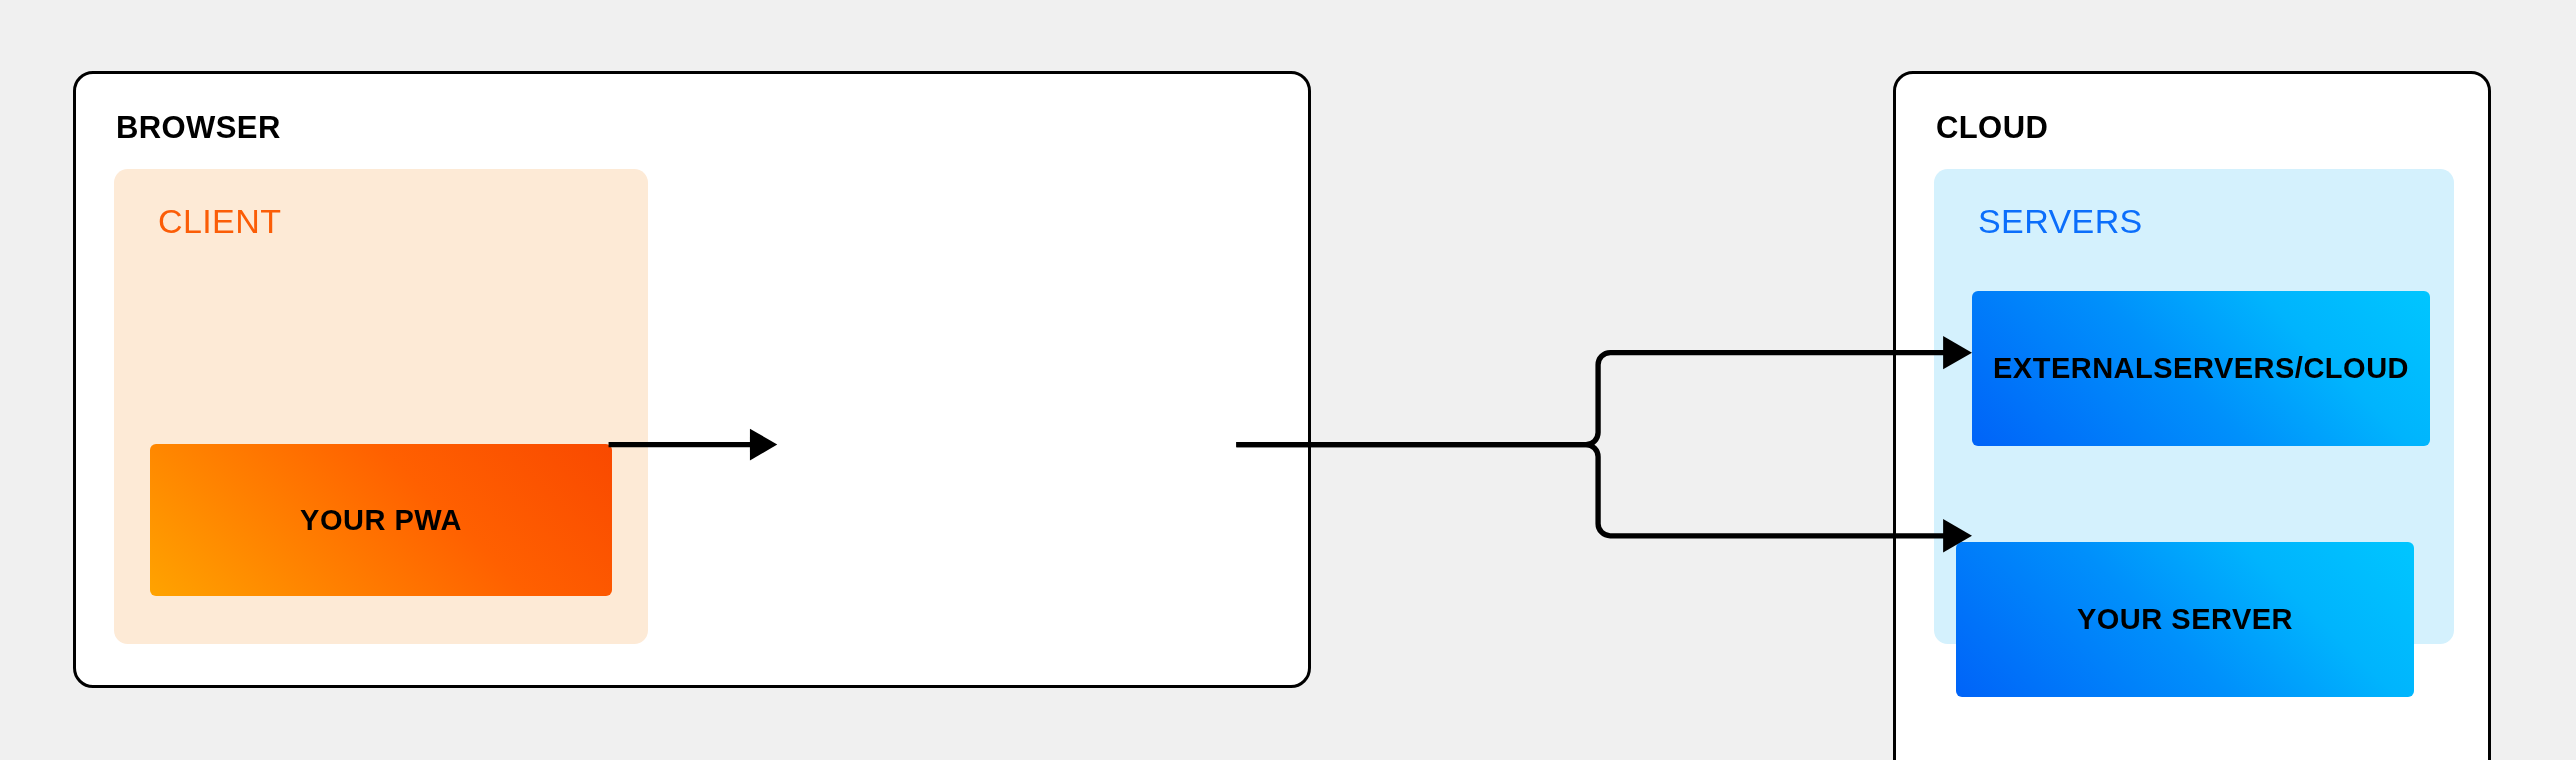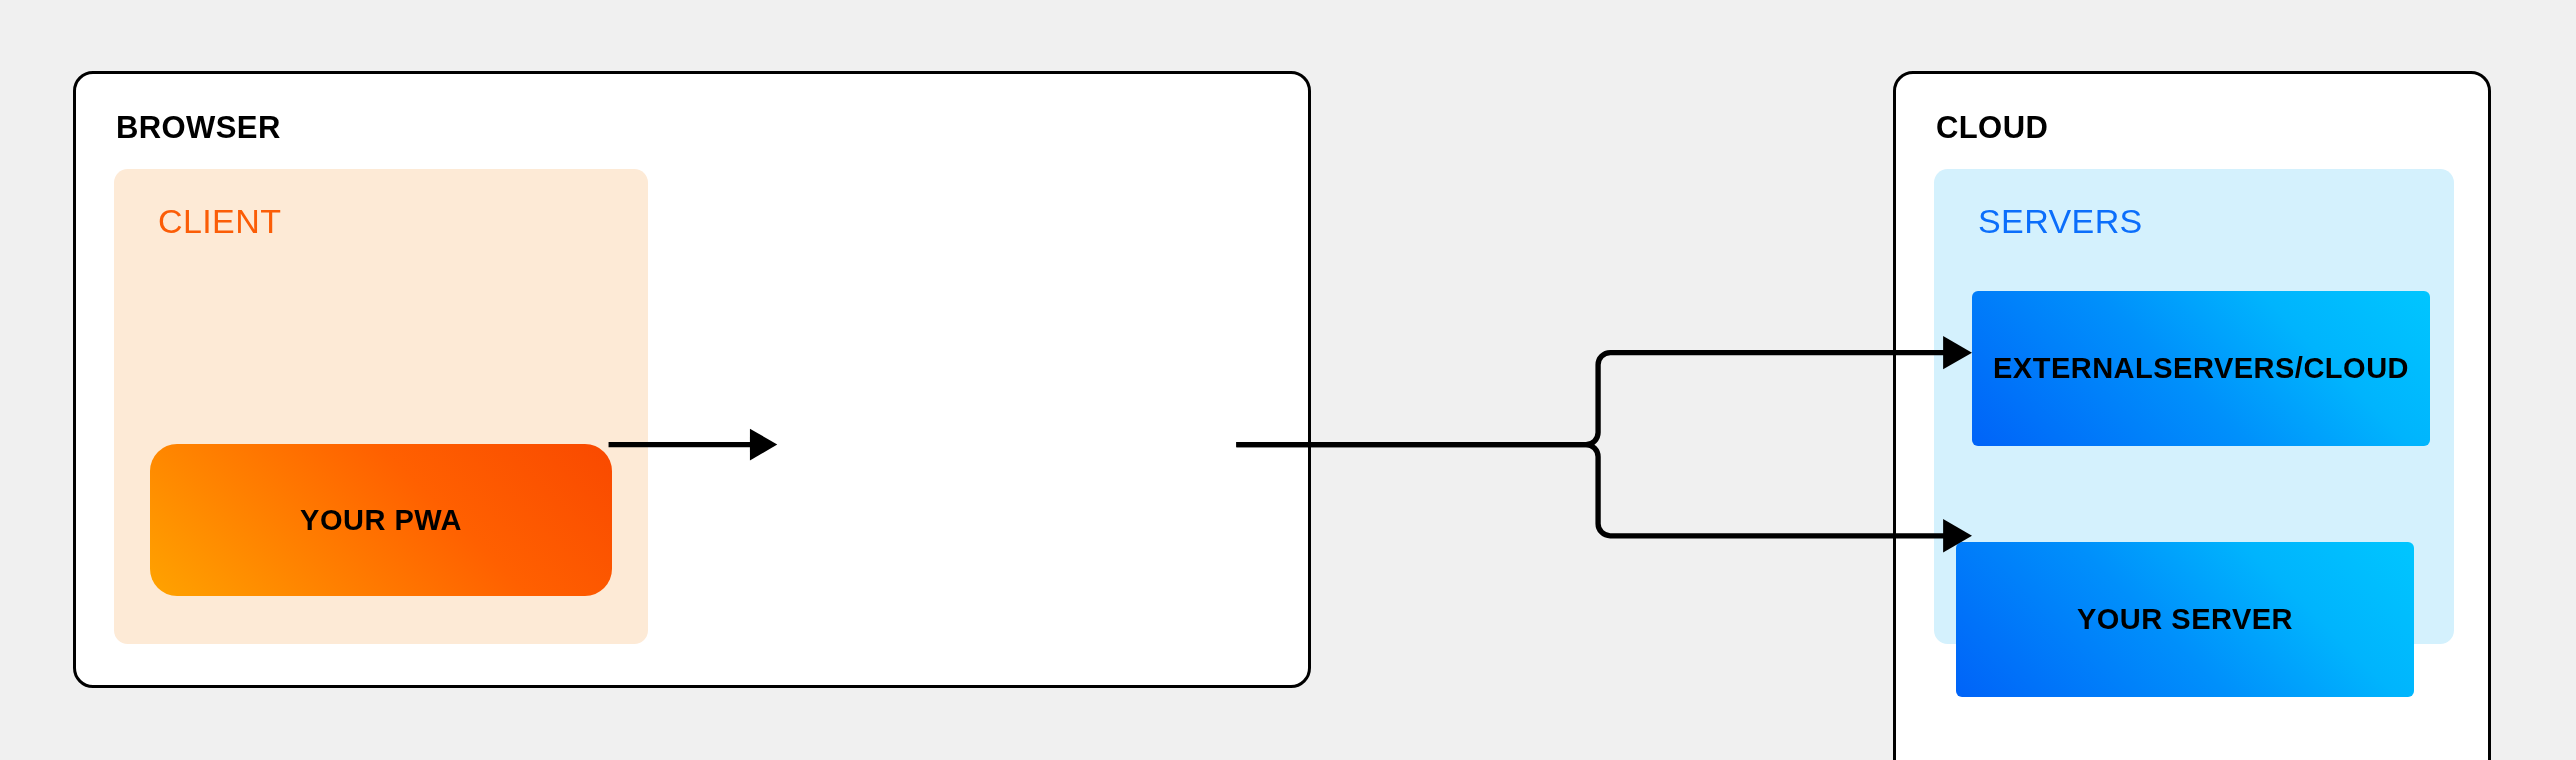--- a/index.html
+++ b/index.html
@@ -115,21 +115,20 @@
     box-sizing: border-box;
     padding: 4.6px 9px;
   }
 
   #your-pwa-node {
     left: 36px;
     top: 275px;
     width: 462px;
     height: 152px;
     background: linear-gradient(45deg, #ffa300 0%, #ff8400 28%, #ff6000 62%, #f94900 100%);
-    border-radius: 27px;
   }
 
   #service-worker-node {
     left: 38px;
     top: 275px;
     width: 462px;
     height: 152px;
     background: linear-gradient(45deg, #00c8f0 0%, #00d0c8 32%, #00d884 66%, #00dd56 100%);
   }
 

